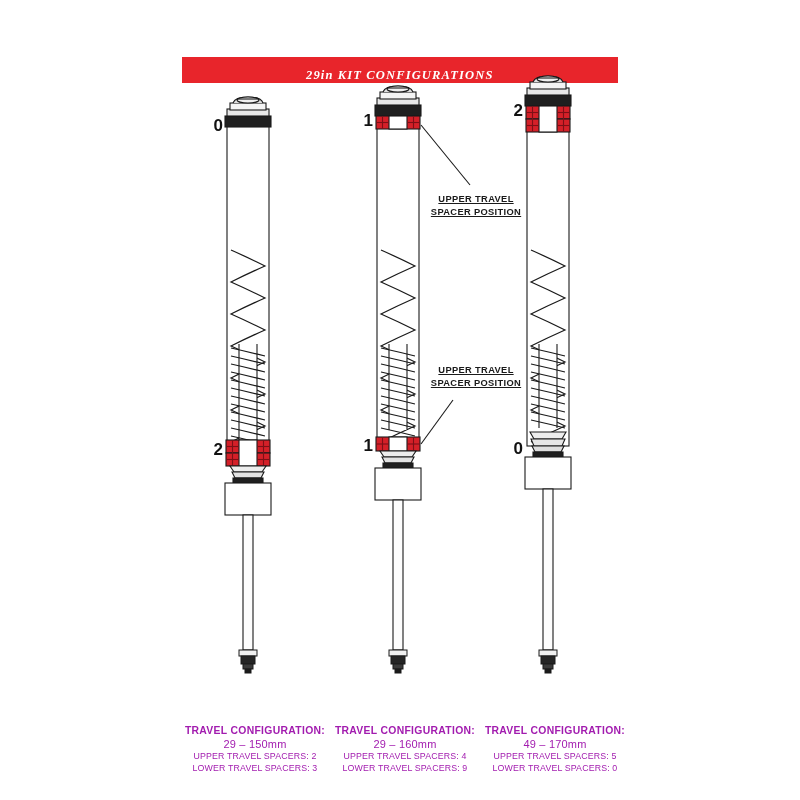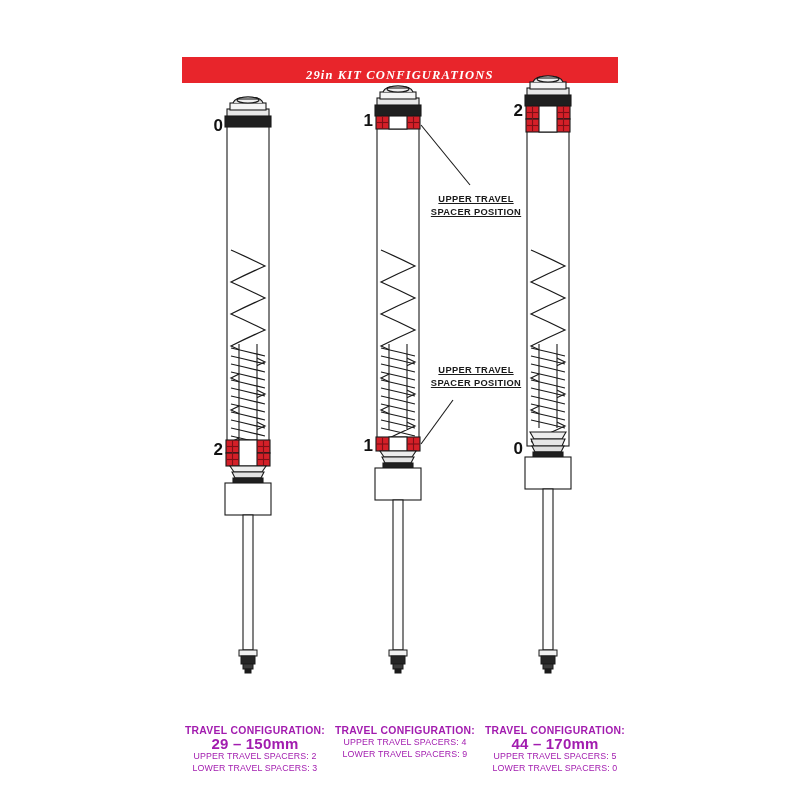--- a/index.html
+++ b/index.html
@@ -81,22 +81,22 @@
     color: #a21caf;
     margin-top: 36px;
   }
   .cap-title {
     font-size: 10.4px;
     font-weight: bold;
     letter-spacing: 0.3px;
     line-height: 13px;
   }
   .cap-travel {
-    font-size: 15px;
-    font-weight: bold;
+    font-size: 11px;
+    font-weight: normal;
     letter-spacing: 0.2px;
     line-height: 14px;
   }
   .cap-line {
     font-size: 8.8px;
     font-weight: normal;
     letter-spacing: 0.15px;
     line-height: 11.5px;
   }
 </style>
@@ -315,24 +315,25 @@
 
   <div class="caption" style="left:150px;">
     <div class="cap-title">TRAVEL CONFIGURATION:</div>
     <div class="cap-travel">29 – 150mm</div>
     <div class="cap-line">UPPER TRAVEL SPACERS: 2</div>
     <div class="cap-line">LOWER TRAVEL SPACERS: 3</div>
   </div>
 
   <div class="caption" style="left:300px;">
     <div class="cap-title">TRAVEL CONFIGURATION:</div>
+    <div class="cap-travel">29 – 160mm</div>
     <div class="cap-line">UPPER TRAVEL SPACERS: 4</div>
     <div class="cap-line">LOWER TRAVEL SPACERS: 9</div>
   </div>
 
   <div class="caption" style="left:450px;">
     <div class="cap-title">TRAVEL CONFIGURATION:</div>
-    <div class="cap-travel">44 – 170mm</div>
+    <div class="cap-travel">49 – 170mm</div>
     <div class="cap-line">UPPER TRAVEL SPACERS: 5</div>
     <div class="cap-line">LOWER TRAVEL SPACERS: 0</div>
   </div>
 
 </div>
 
 </body></html>

